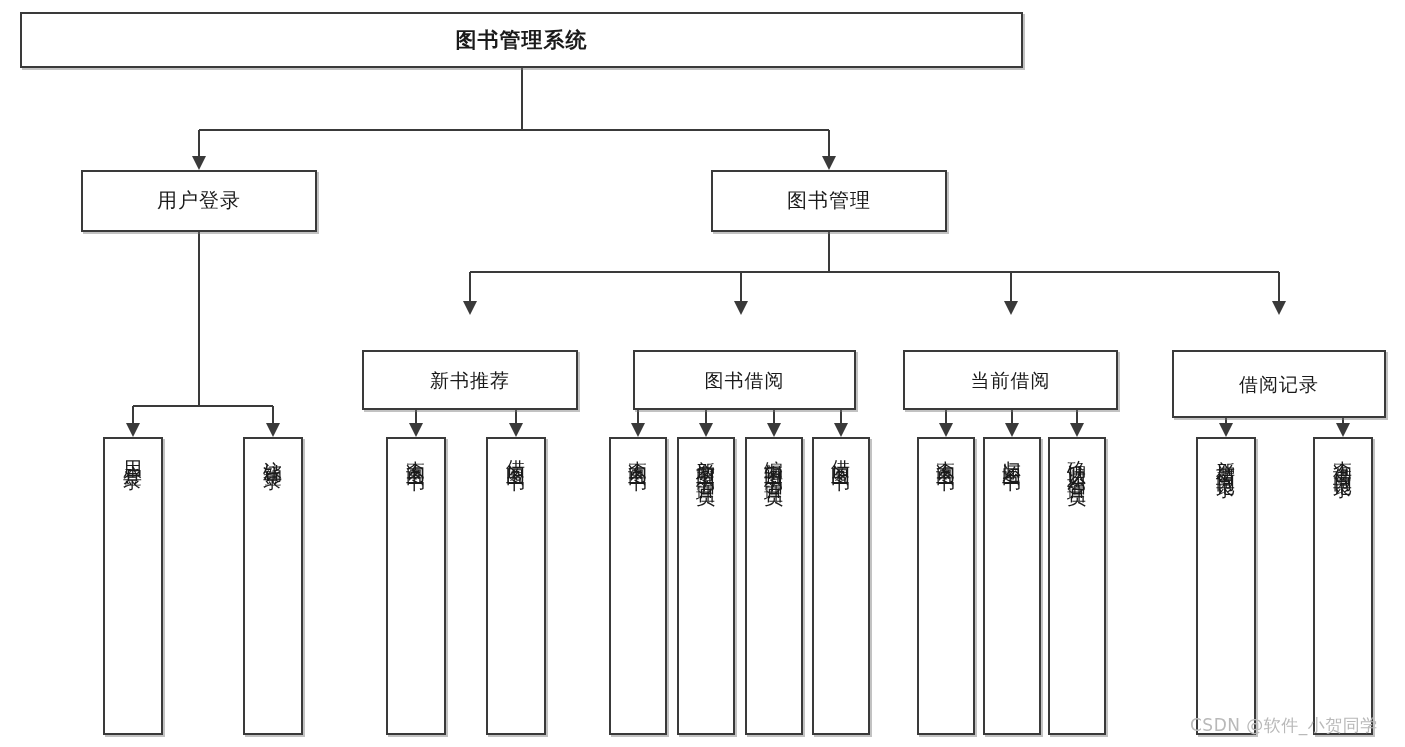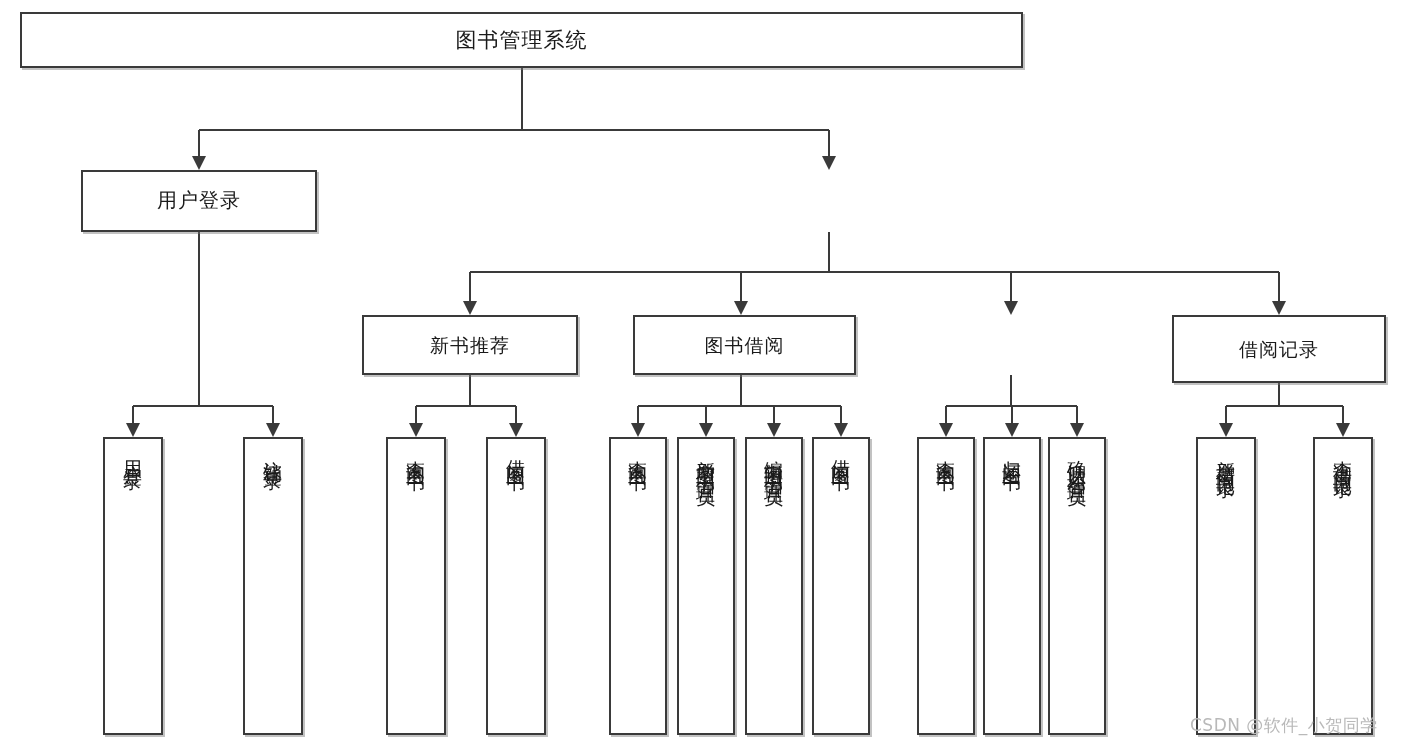--- a/index.html
+++ b/index.html
@@ -33,21 +33,21 @@
   }
   .node .label {
     display: block;
     line-height: 1.18;
     letter-spacing: 1px;
     white-space: nowrap;
   }
 
   .node.root  { font-size: 21px; }
   .node.lvl2  { font-size: 20px; }
-  .node.lvl3  { font-size: 19px; }
+  .node.lvl3  { font-size: 19px; margin-top: 35px; }
 
   
   .node.leaf {
     align-items: flex-start;
     justify-content: center;
     padding-top: 6px;
   }
   .node.leaf .label {
     writing-mode: vertical-rl;
     text-orientation: upright;
@@ -137,33 +137,39 @@
       <div class="lineV" style="left: 1076px; top: 406px; height: 29px;"></div>
       <div class="arrow" style="left: 1070px; top: 423px;"></div>
       <div class="lineV" style="left: 1278px; top: 375px; height: 31px;"></div>
       <div class="lineH" style="left: 1226px; top: 405px; width: 117px;"></div>
       <div class="lineV" style="left: 1225px; top: 406px; height: 29px;"></div>
       <div class="arrow" style="left: 1219px; top: 423px;"></div>
       <div class="lineV" style="left: 1342px; top: 406px; height: 29px;"></div>
       <div class="arrow" style="left: 1336px; top: 423px;"></div>
     </div>
 
-  <div class="node root" style="left:20px; top:12px; width:1003px; height:56px;">
+  <div class="node root" style="left:20px; top:12px; width:1003px; height:56px;font-weight:bold;">
     <span class="label">图书管理系统</span>
   </div>
 
   <div class="node lvl2" style="left:81px; top:170px; width:236px; height:62px;">
     <span class="label">用户登录</span>
   </div>
+  <div class="node lvl2" style="left:711px; top:170px; width:236px; height:62px;">
+    <span class="label">图书管理</span>
+  </div>
 
   <div class="node lvl3" style="left:362px; top:315px; width:216px; height:60px;">
     <span class="label">新书推荐</span>
   </div>
   <div class="node lvl3" style="left:633px; top:315px; width:223px; height:60px;">
     <span class="label">图书借阅</span>
+  </div>
+  <div class="node lvl3" style="left:903px; top:315px; width:215px; height:60px;">
+    <span class="label">当前借阅</span>
   </div>
   <div class="node lvl3" style="left:1172px; top:315px; width:214px; height:68px;">
     <span class="label">借阅记录</span>
   </div>
 
   <div id="leaf-layer">
       <div class="node leaf" style="left: 103px; top: 437px; width: 60px; height: 298px;">
         <span class="label">用户登录</span>
       </div>
       <div class="node leaf" style="left: 243px; top: 437px; width: 60px; height: 298px;">

